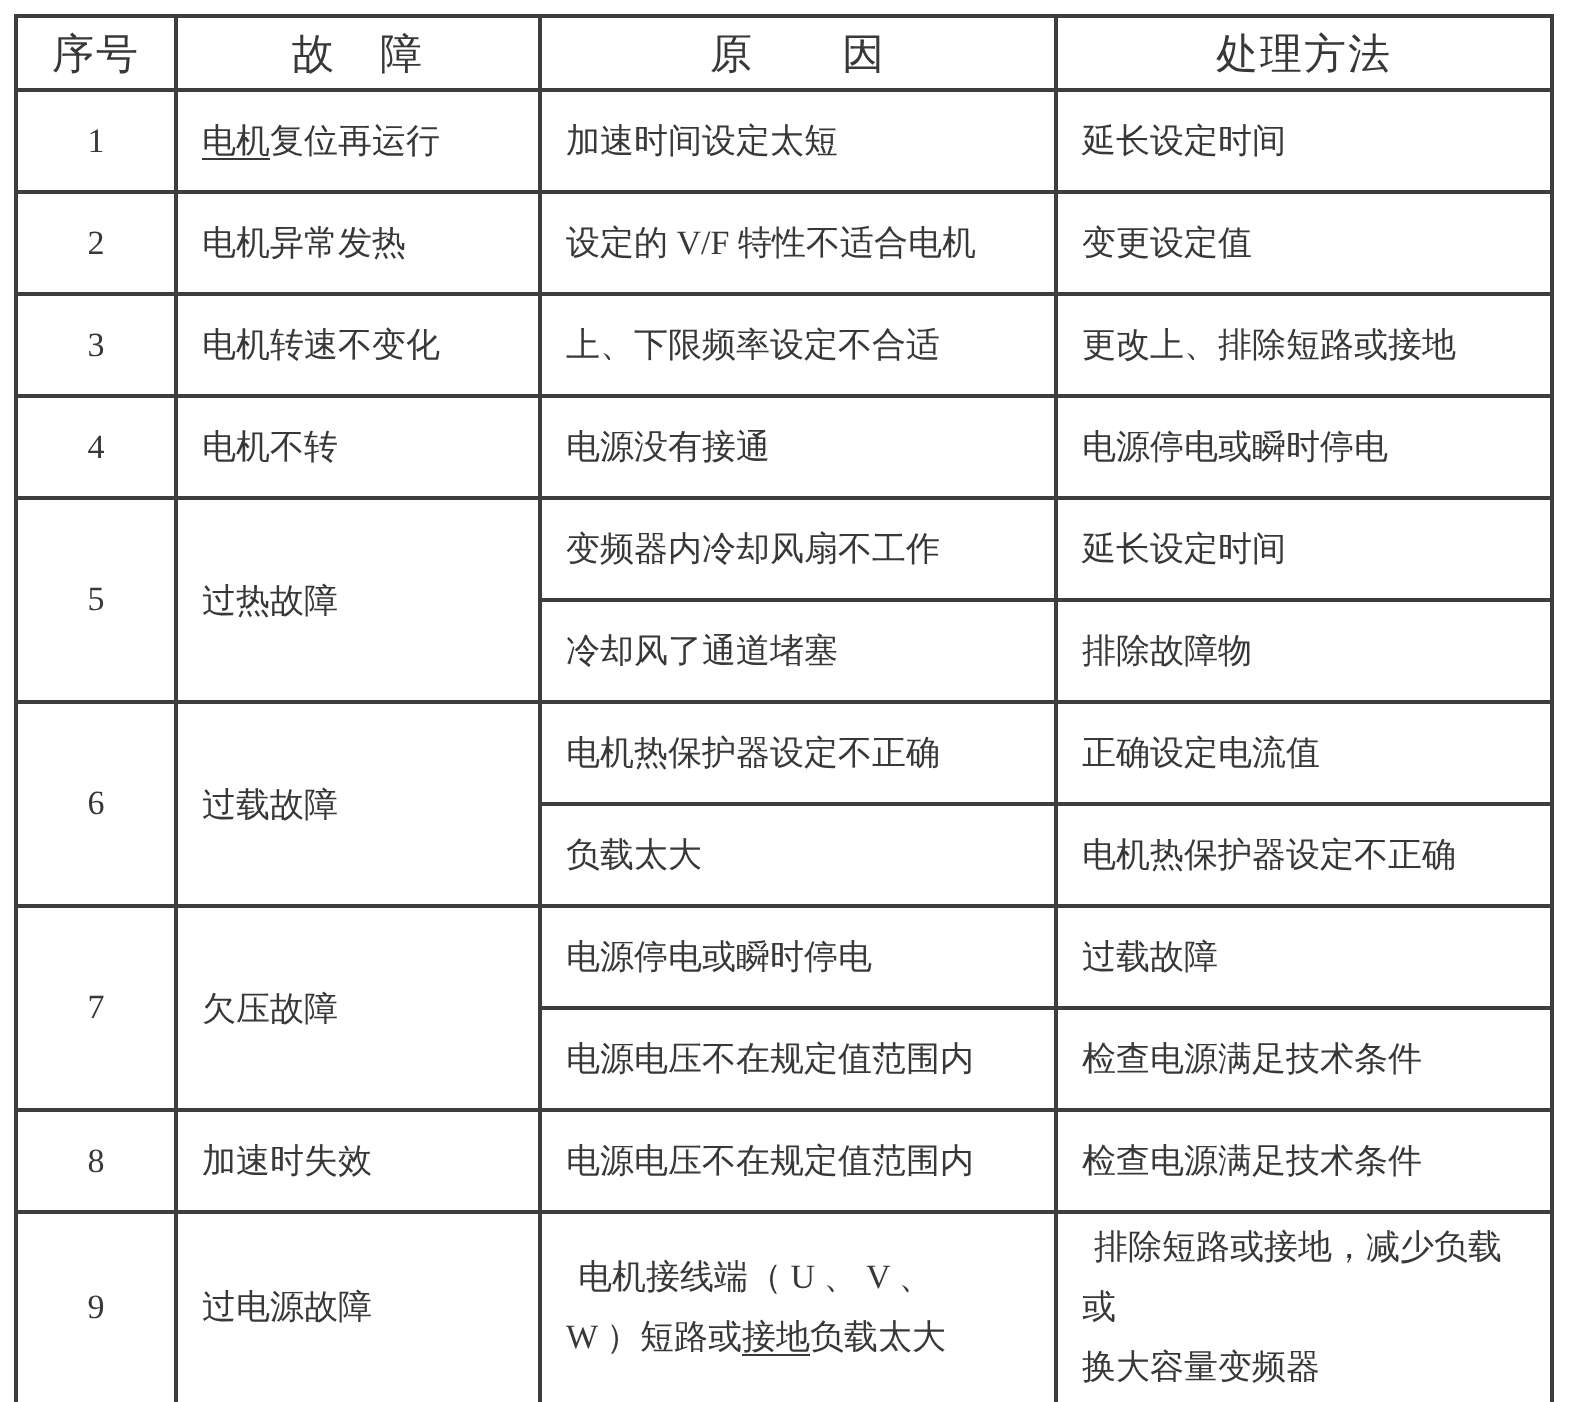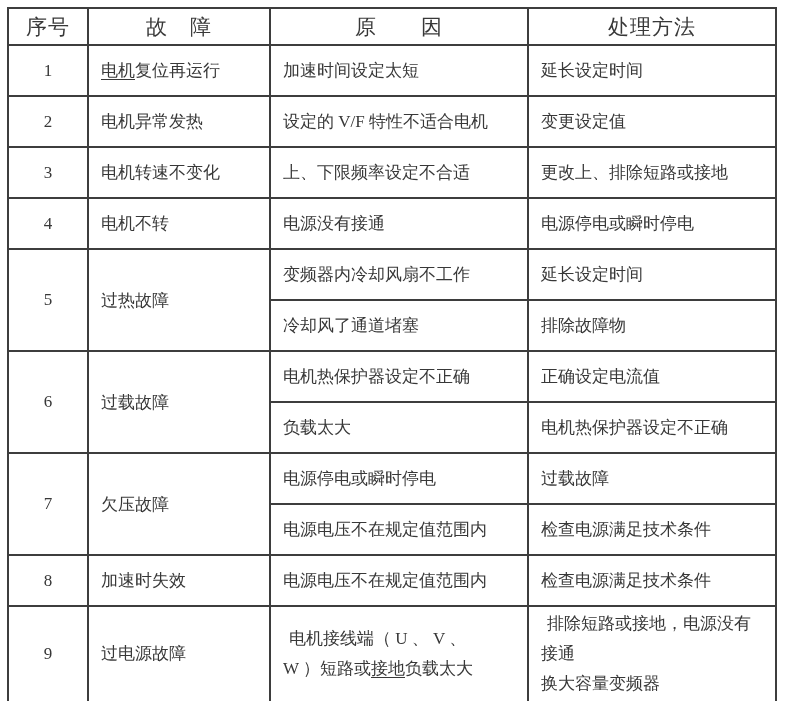--- a/index.html
+++ b/index.html
@@ -134,18 +134,18 @@
         <td>加速时失效</td>
         <td>电源电压不在规定值范围内</td>
         <td>检查电源满足技术条件</td>
       </tr>
 
       <tr class="h-big">
         <td class="c-no">9</td>
         <td>过电源故障</td>
         <td class="pre ind"><span>电机接线端（ U 、 V 、
 W ）短路或</span><span class="u">接地</span><span>负载太大</span></td>
-        <td class="pre ind">排除短路或接地，电源没有接通
+        <td class="pre ind">排除短路或接地，减少负载或
 换大容量变频器</td>
       </tr>
     </tbody>
   </table>
 </div>
 
 </body></html>

